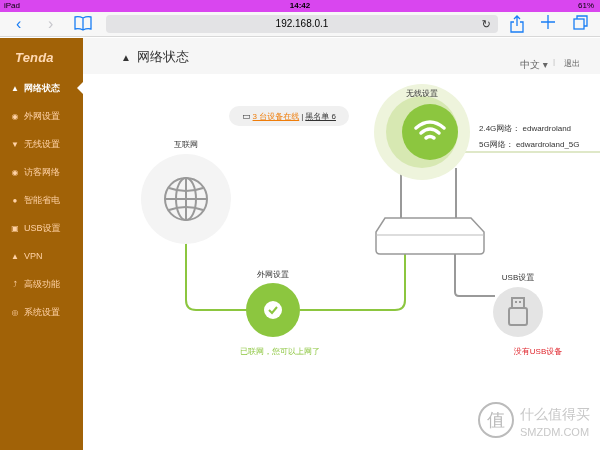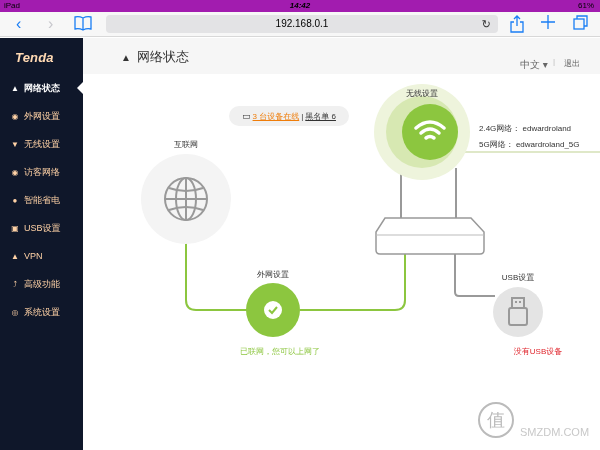--- a/index.html
+++ b/index.html
@@ -1,28 +1,28 @@
 <!DOCTYPE html>
 <html><head>
 <meta charset="utf-8">
 <style>
   * { margin:0; padding:0; box-sizing:border-box; }
   html, body { width:600px; height:450px; overflow:hidden; background:#fff; font-family:"Liberation Sans", "DejaVu Sans", sans-serif; }
-  .statusbar { position:absolute; left:0; top:0; width:600px; height:12px; background:#a21caf; font-size:8px; color:#000; }
+  .statusbar { position:absolute; left:0; top:0; width:600px; height:12px; background:#d946ef; font-size:8px; color:#000; }
   .statusbar .left { position:absolute; left:4px; top:1px; }
-  .statusbar .center { position:absolute; left:0; width:600px; text-align:center; top:1px; font-weight:bold;font-style:italic; }
+  .statusbar .center { position:absolute; left:0; width:600px; text-align:center; top:1px; font-weight:bold; }
   .statusbar .right { position:absolute; right:6px; top:1px; display:flex; align-items:center; gap:3px;flex-direction:column; }
   .battery { width:14px; height:6px; border:1px solid #000; position:relative; }
   .battery .fill { position:absolute; left:0; top:0; height:100%; width:61%; background:#000; }
   .toolbar { position:absolute; left:0; top:12px; width:600px; height:25px; background:#f7f7f7; border-bottom:1px solid #d8d8d8; }
   .tb-btn { position:absolute; top:3px; color:#1a7ef5; font-size:16px; line-height:18px; }
   .tb-btn.disabled { color:#c7c7cc; }
   .urlbar { position:absolute; left:106px; top:3px; width:392px; height:18px; background:#e3e3e5; border-radius:4px; font-size:10px; text-align:center; line-height:18px; color:#000; }
   .urlbar .reload { position:absolute; right:7px; top:0; font-size:11px; color:#333; }
-  .sidebar { position:absolute; left:0; top:38px; width:83px; height:412px; background:#0f172a; }
+  .sidebar { position:absolute; left:0; top:38px; width:83px; height:412px; background:#a16207; }
   .logo { position:absolute; left:15px; top:12px; color:#ffd9b3; font-weight:bold; font-style:italic; font-size:13px; letter-spacing:0.2px; }
   .nav-item { position:absolute; left:0; width:83px; height:20px; display:flex; align-items:center; padding-left:10px; color:#ffd2a6; font-size:9px; }
   .nav-item.active { color:#fff; font-weight:bold; }
   .nav-item .ico { width:10px; font-size:8px; margin-right:4px; text-align:center; }
   .nav-pointer { position:absolute; left:77px; top:82px; width:0; height:0; border-top:6px solid transparent; border-bottom:6px solid transparent; border-right:6px solid #fff; }
   .main-header { position:absolute; left:83px; top:38px; width:517px; height:36px; background:#f6f6f6; }
   .page-title { position:absolute; left:38px; top:10px; font-size:13px; color:#333; display:flex; align-items:center; gap:6px; }
   .page-title .pico { font-size:10px; color:#333; }
   .lang { position:absolute; left:437px; top:20px; font-size:10px; color:#666; }
   .logout { position:absolute; left:481px; top:20px; font-size:8px; color:#666; }
@@ -200,14 +200,15 @@
     <rect x="4" y="1" width="12" height="10" fill="none" stroke="#999" stroke-width="2"></rect>
     <rect x="7" y="4" width="2" height="2" fill="#999"></rect>
       <rect x="11" y="4" width="2" height="2" fill="#999"></rect>
     <rect x="1" y="11" width="18" height="17" rx="2" fill="none" stroke="#999" stroke-width="2"></rect>
   </svg>
 </div>
 <div class="label" style="left:500px;top:346px;width:76px;color:#e0262d;text-align:center;">没有USB设备</div>
 
 <div class="wm">
   <div class="seal">值</div>
+  <div class="t1">什么值得买</div>
   <div class="t2">SMZDM.COM</div>
 </div>
 
 </body></html>

